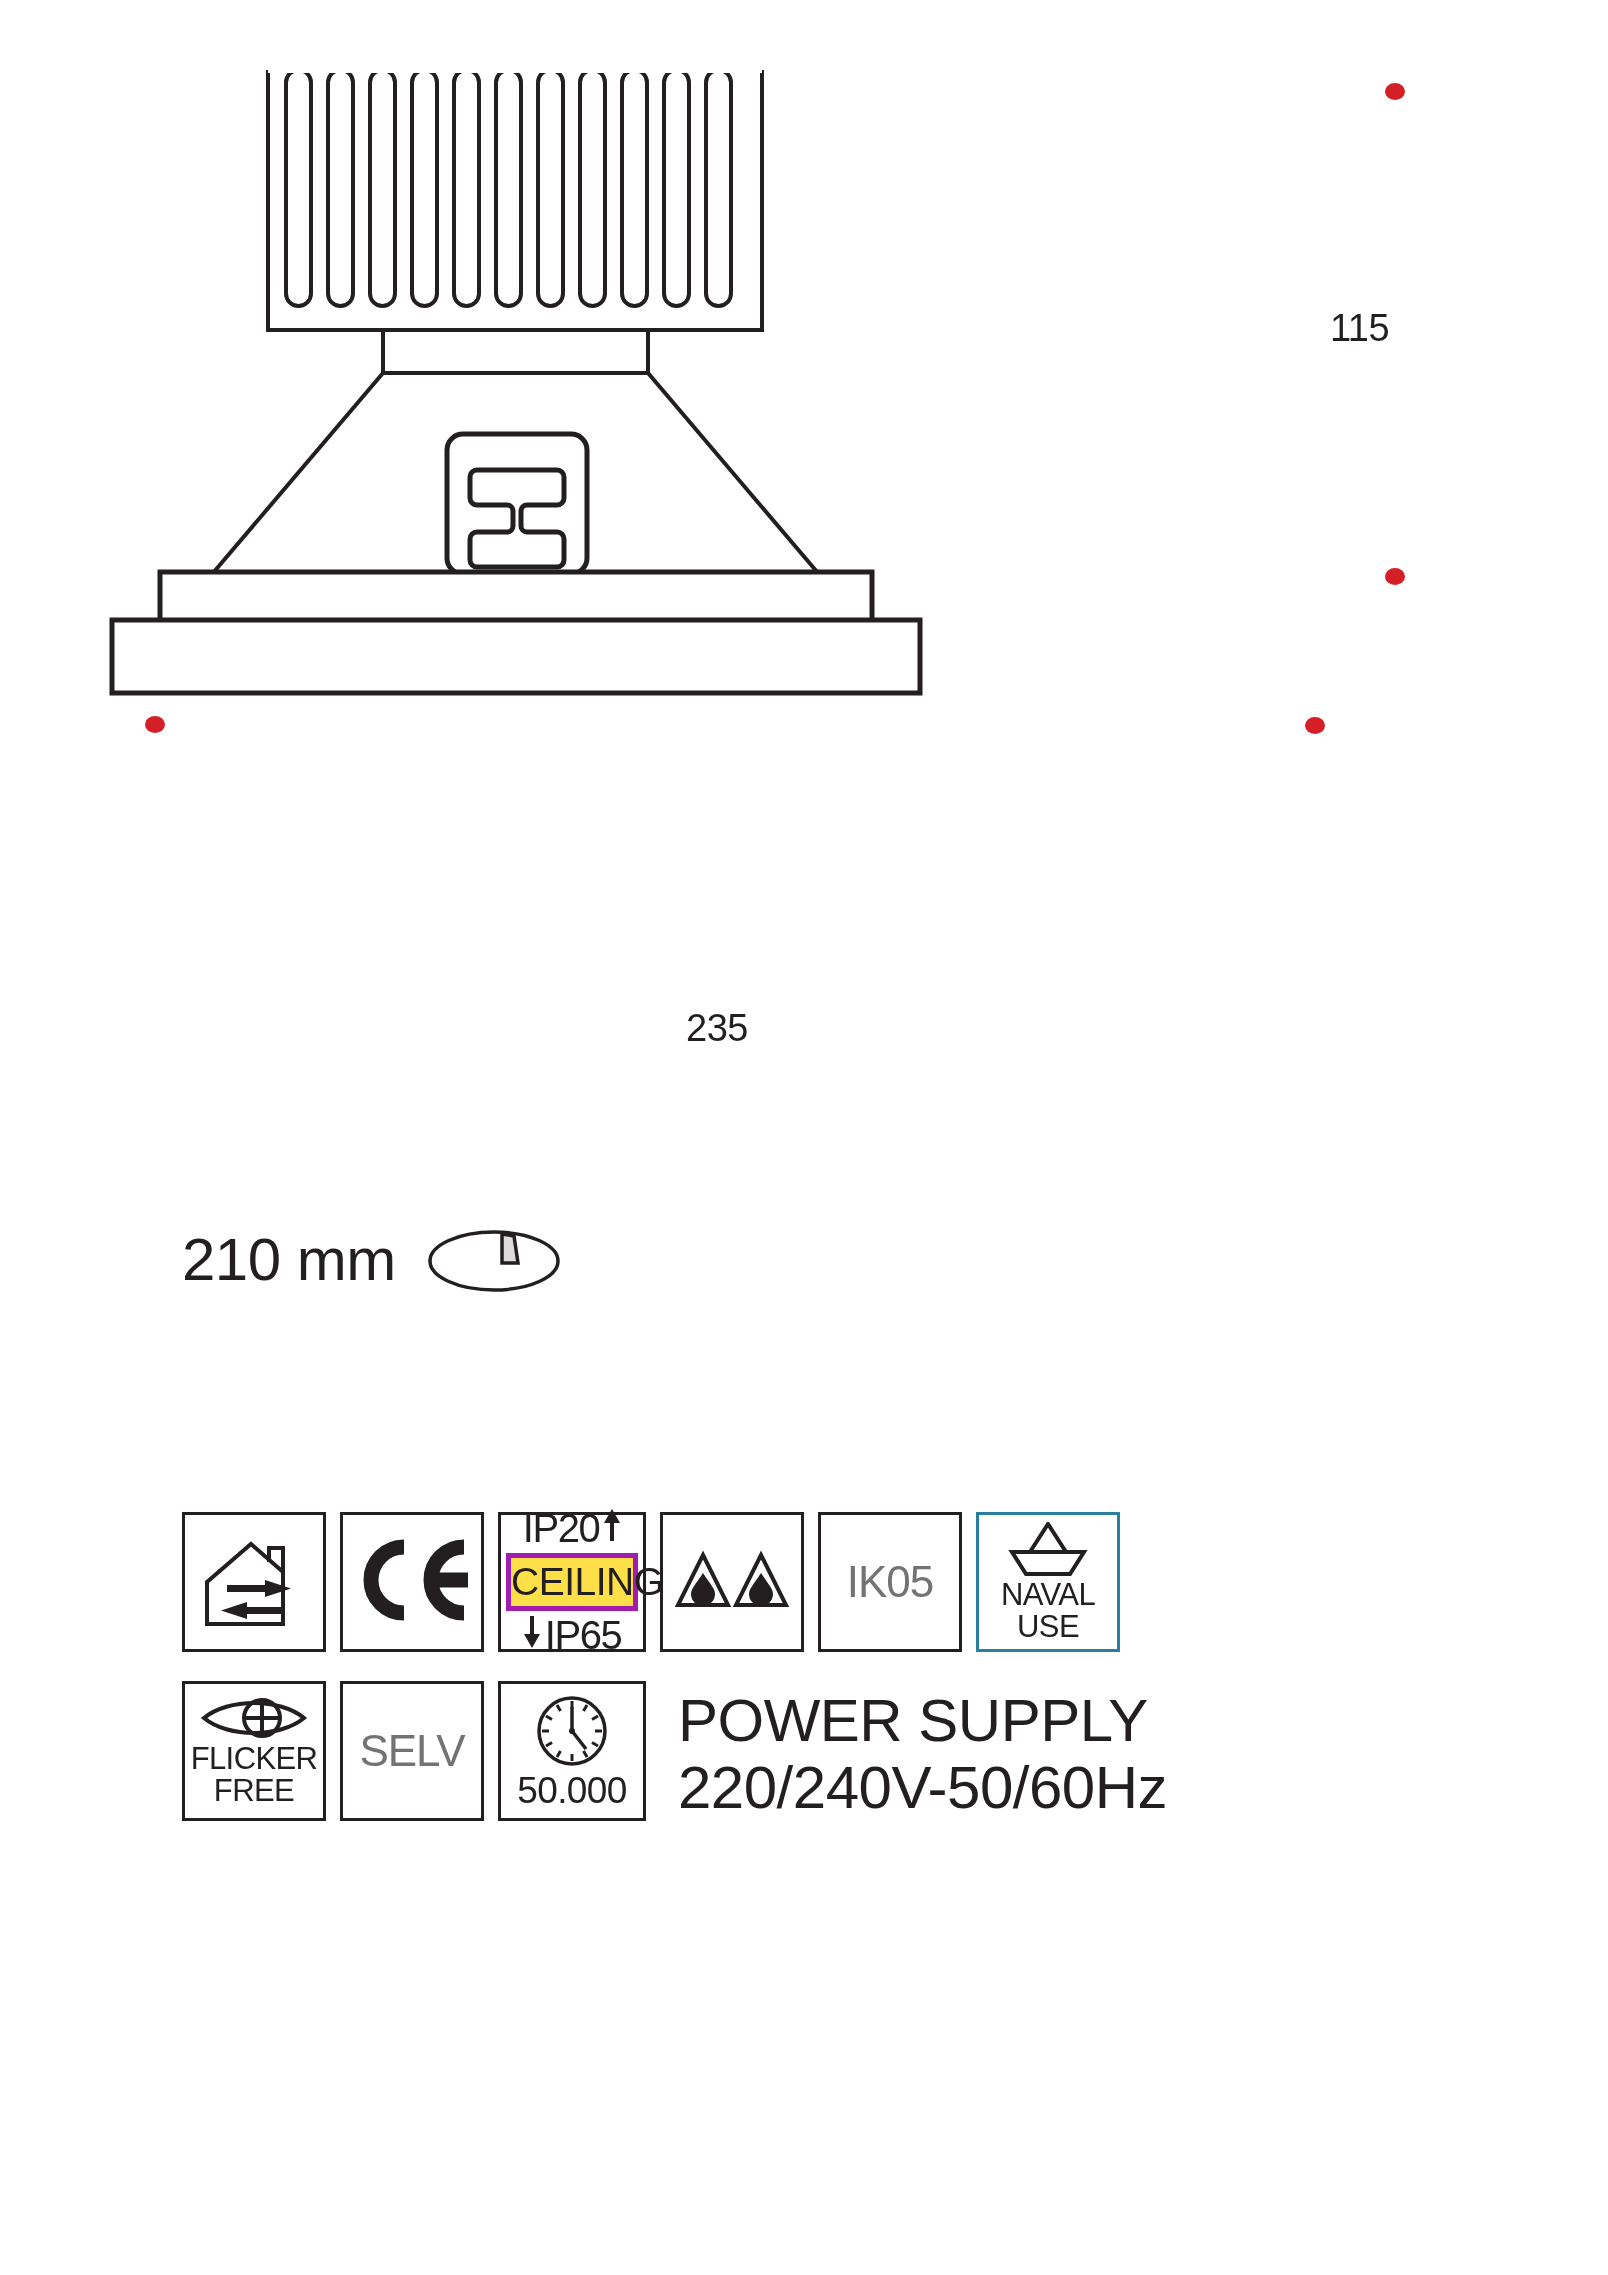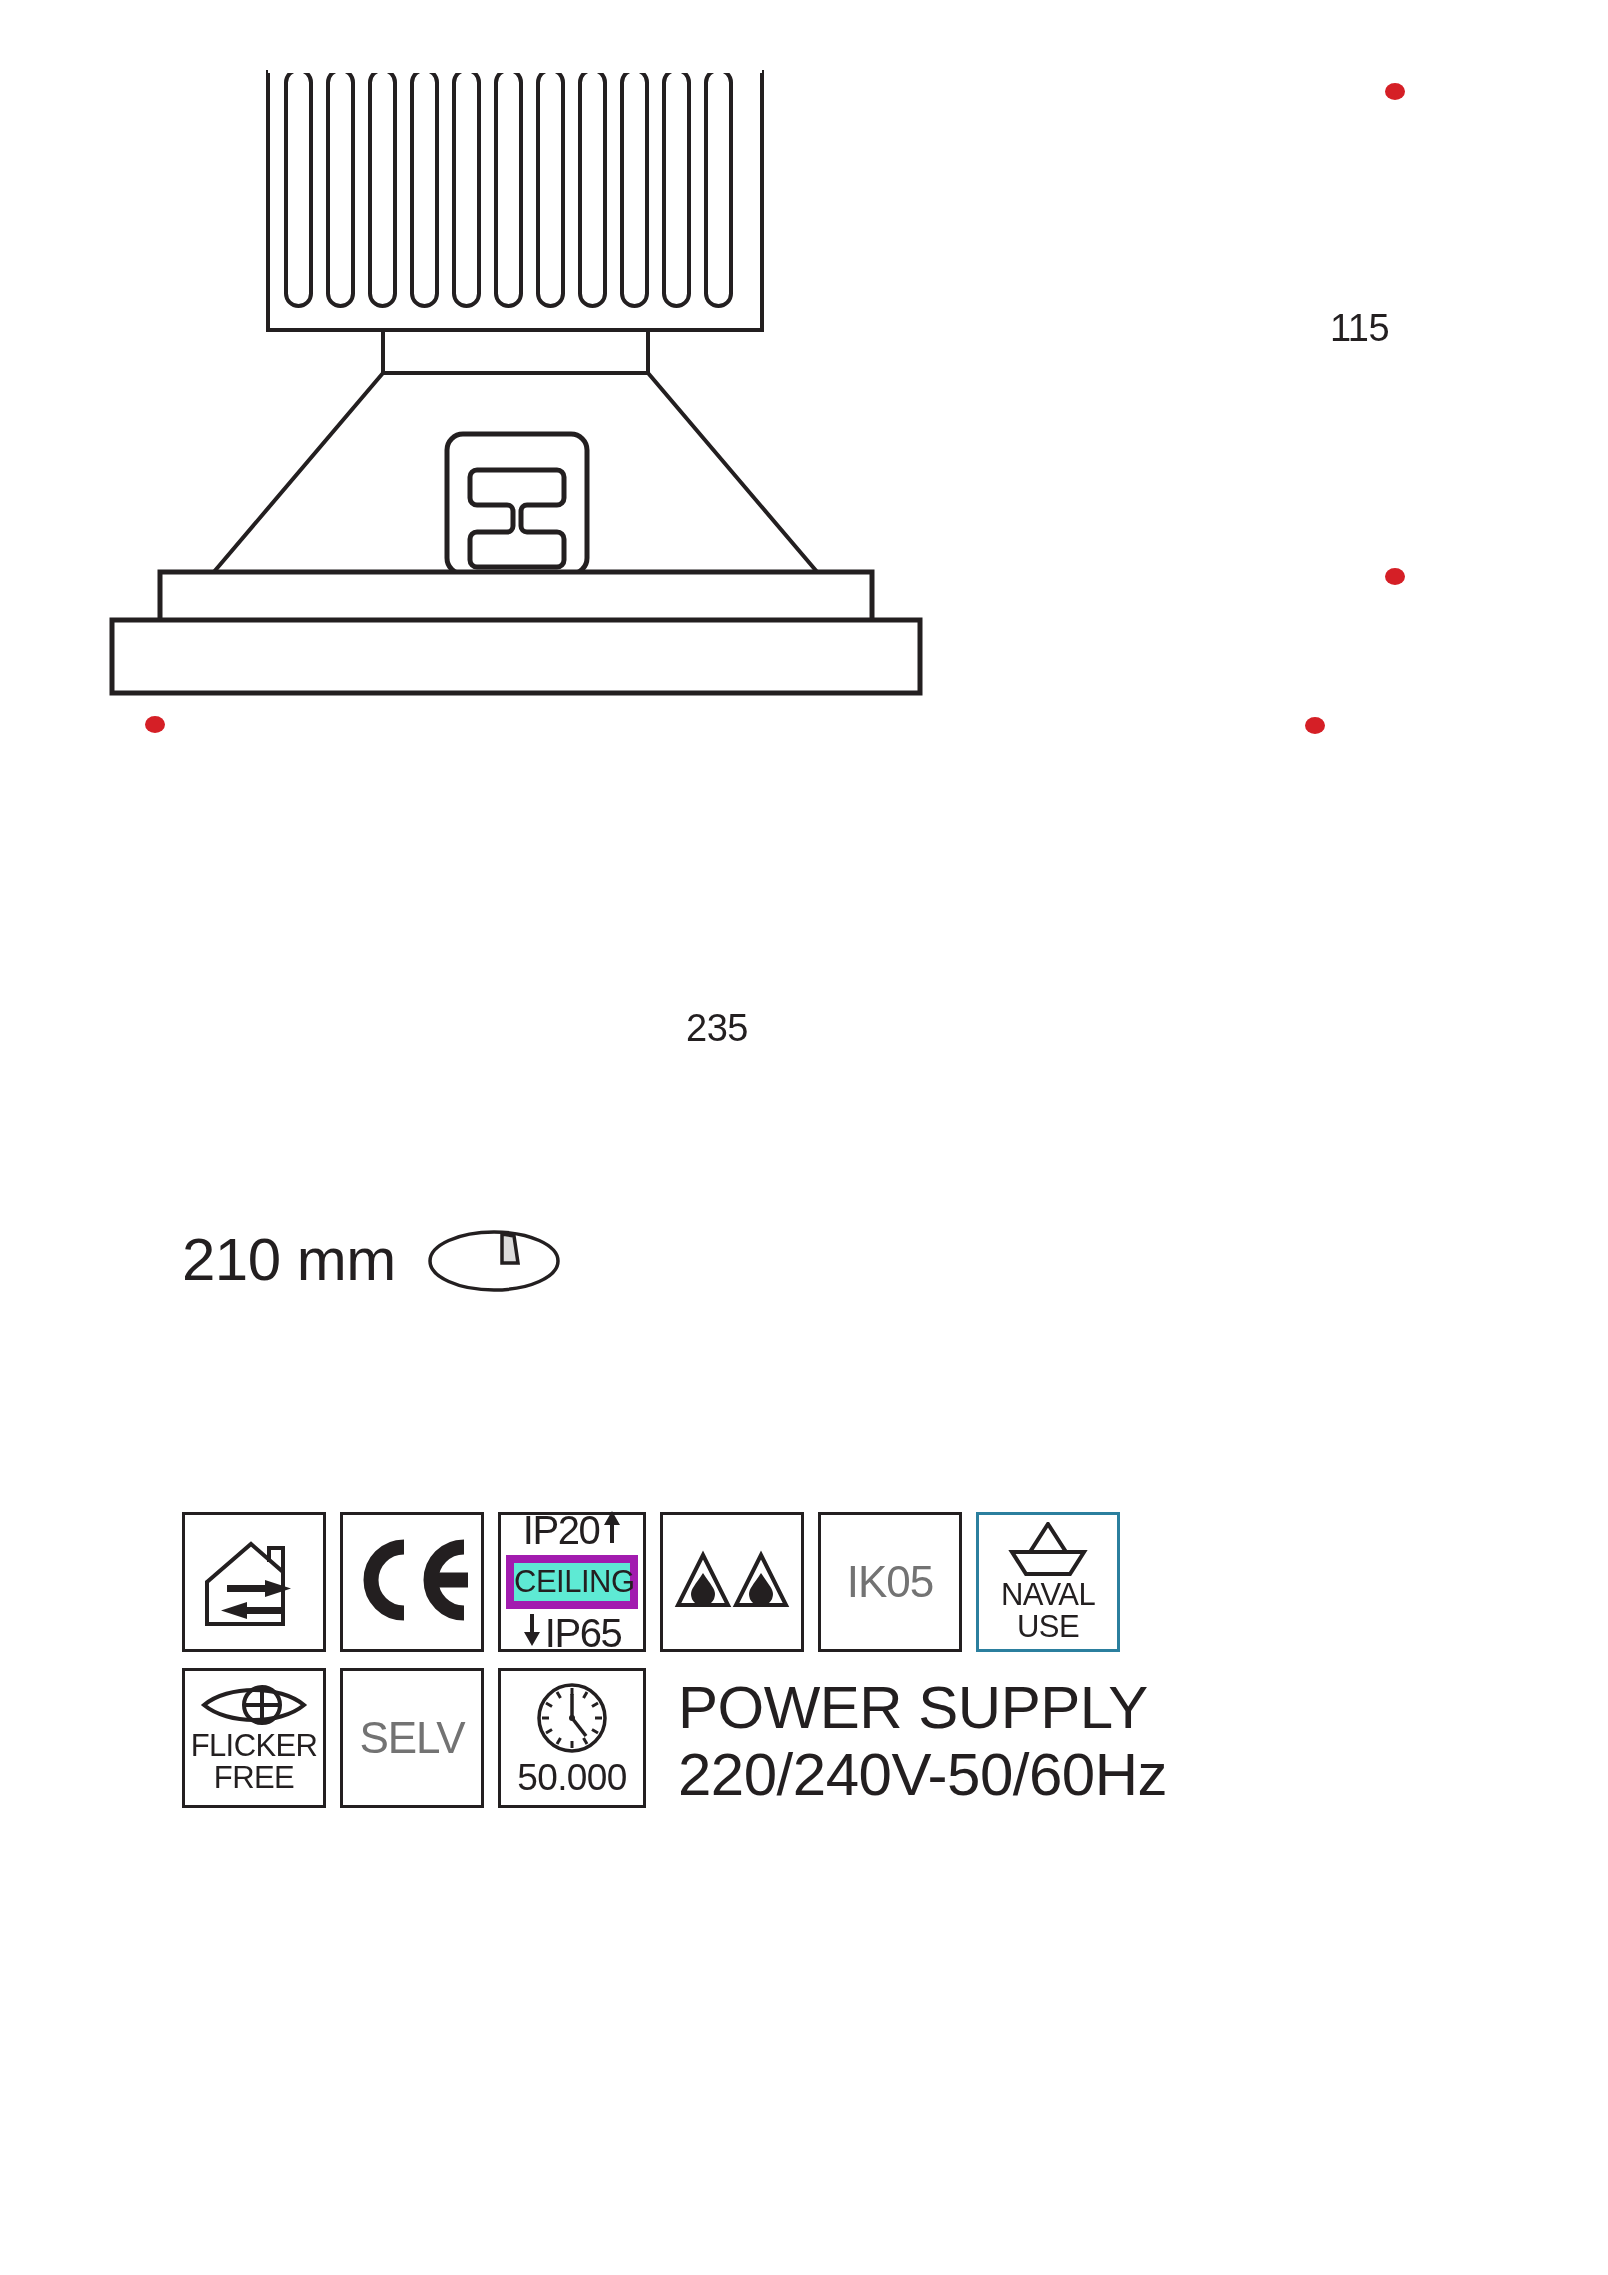--- a/index.html
+++ b/index.html
@@ -83,21 +83,21 @@
 
   
   #badge-block {
     position: absolute;
     left: 182px;
     top: 1512px;
   }
   .badge-row {
     display: flex;
     align-items: center;
-    margin-bottom: 16px;
+    margin-bottom: 29px;
   }
   .badge {
     width: 144px;
     height: 140px;
     border: 3px solid #231f20;
     box-sizing: border-box;
     margin-right: 14px;
     background: #ffffff;
     display: flex;
     align-items: center;
@@ -132,25 +132,25 @@
   .ip-badge { flex-direction: column; justify-content: center; padding: 3px 0; }
   .ip-line {
     display: flex;
     align-items: center;
     justify-content: center;
     font-size: 40px;
     letter-spacing: -1.5px;
     width: 100%;
   }
   .ip-ceiling {
-    background: #5eead4;
-    border: 8px solid #a21caf;
+    background: #fde047;
+    border: 5px solid #a21caf;
     width: 132px;
     text-align: center;
-    font-size: 31px;
+    font-size: 39px;
     letter-spacing: -0.5px;
     line-height: 1.25;
     margin: 2px 0;
     box-sizing: border-box;
   }
 
   #power-supply {
     margin-left: 18px;
     font-size: 60px;
     letter-spacing: -0.5px;

